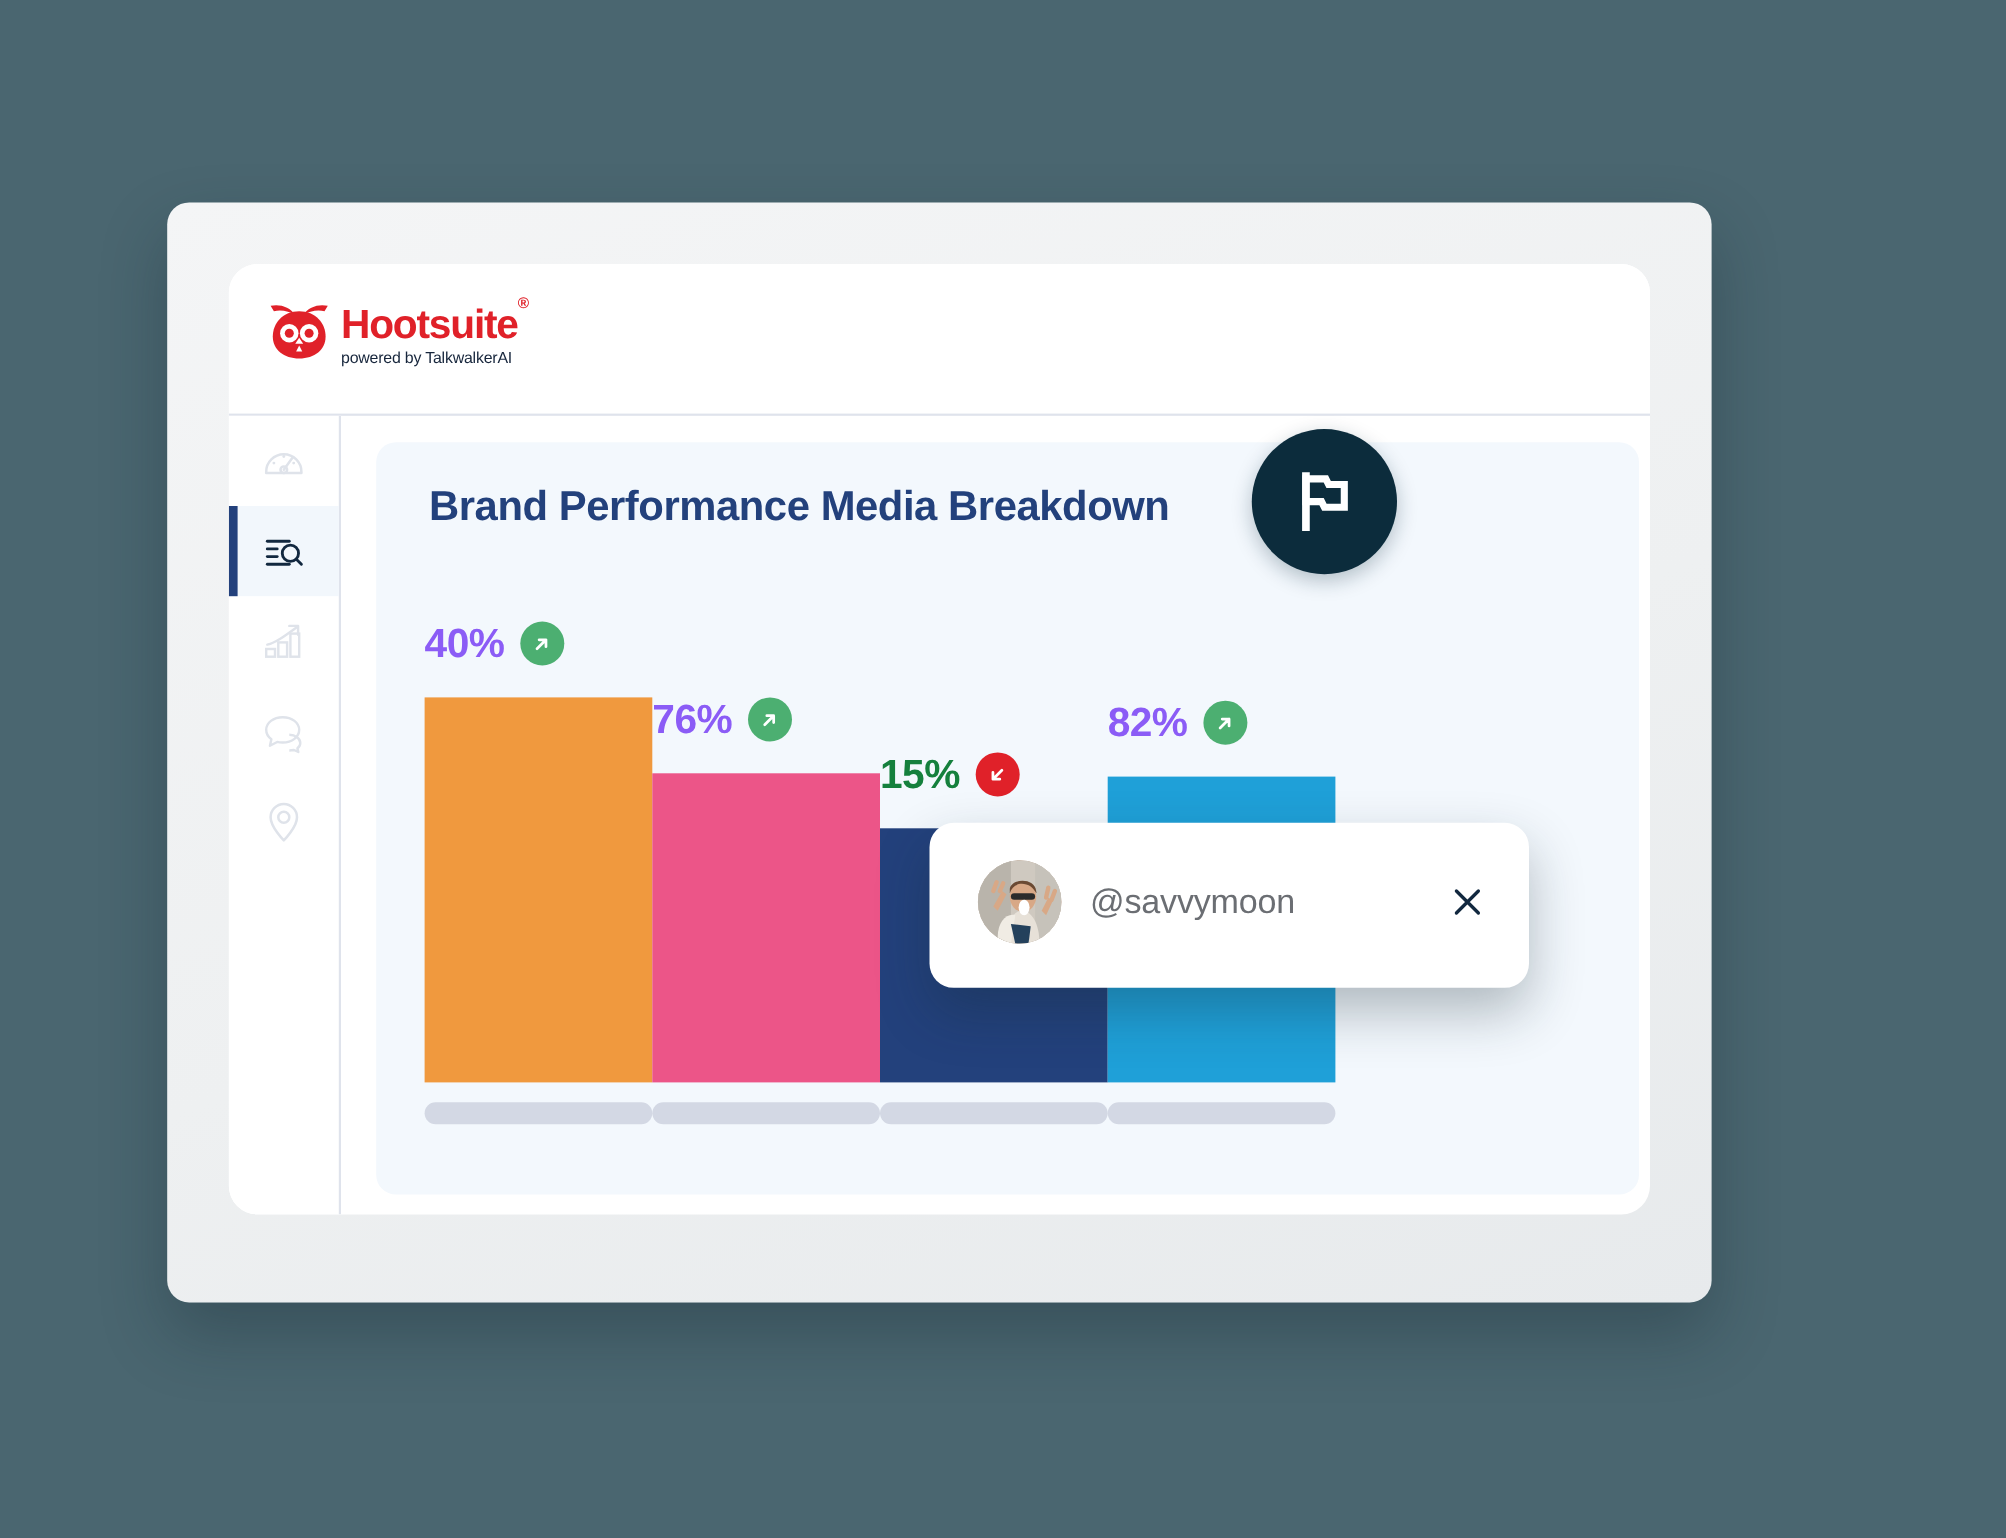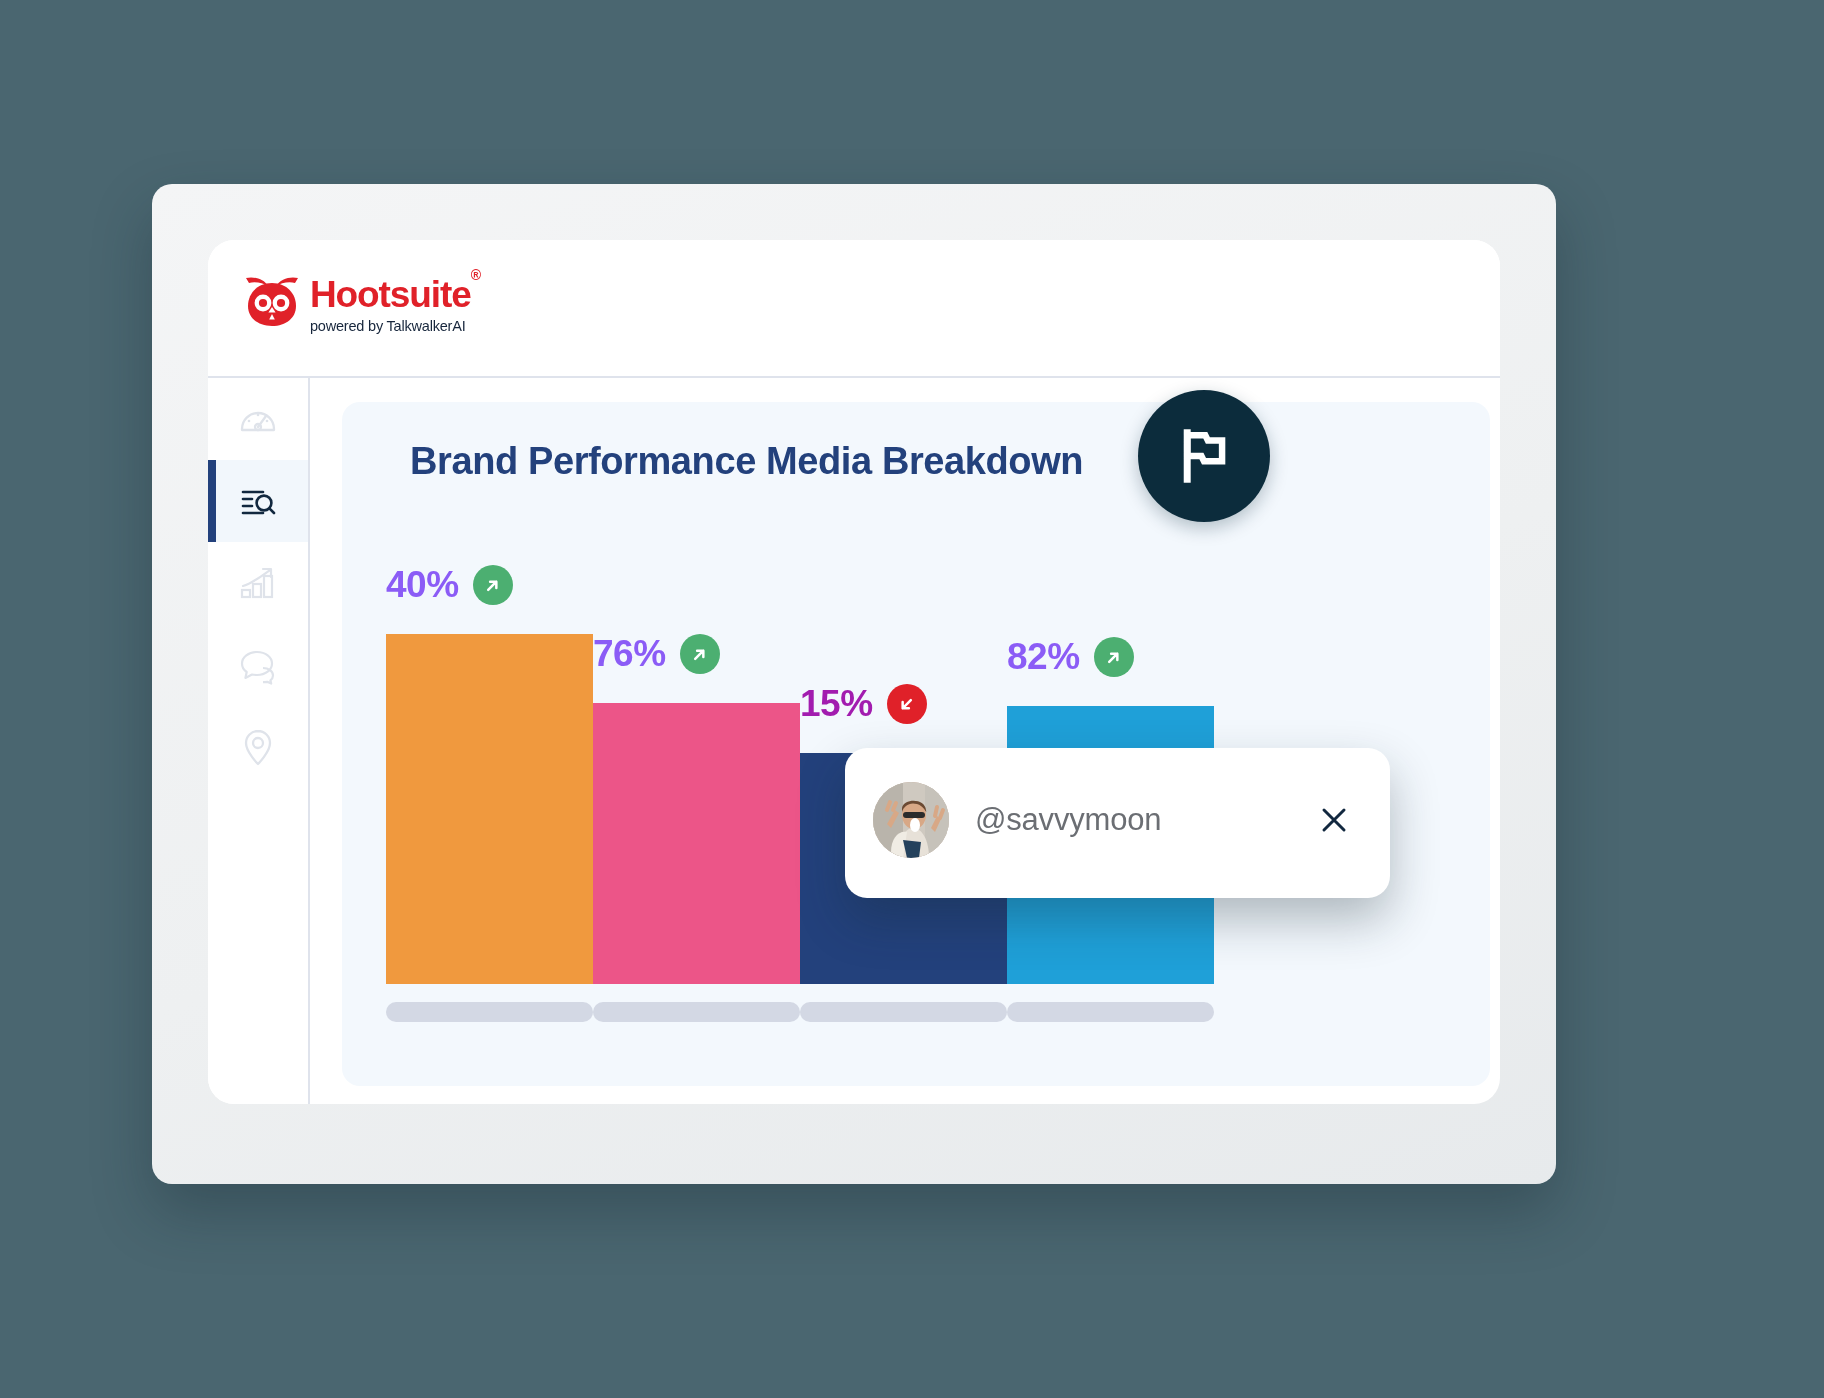--- a/index.html
+++ b/index.html
@@ -113,21 +113,20 @@
   }
   #chart-title {
     position: absolute;
     left: 48px;
     top: 38px;
     font-size: 38px;
     font-weight: bold;
     color: #23417c;
     letter-spacing: -0.4px;
     white-space: nowrap;
-    margin-left: 20px;
   }
 
   #plot-area {
     position: absolute;
     left: 44px;
     right: 0px;
     top: 118px;
     bottom: 0;
   }
   .bar-col {
@@ -150,21 +149,21 @@
   }
   .trend-badge {
     width: 40px; height: 40px;
     border-radius: 50%;
     display: flex; align-items: center; justify-content: center;
     flex: none;
   }
   .trend-badge svg { width: 23px; height: 23px; }
   .up .pct { color: #8b5cf6; }
   .up .trend-badge { background: #4caf71; }
-  .down .pct { color: #a21caf; }
+  .down .pct { color: #15803d; }
   .down .trend-badge { background: #e02129; }
 
   .bar-rect {
     position: absolute;
     left: 0;
     width: 100%;
     bottom: 102px;
   }
   .bar-skeleton {
     position: absolute;
@@ -194,21 +193,21 @@
 
   
   #tweet-card {
     position: absolute;
     left: 845px;
     top: 748px;
     width: 545px;
     background: #ffffff;
     border-radius: 22px;
     box-shadow: 0 22px 48px rgba(20,40,50,0.30);
-    padding: 34px 36px 40px 28px;
+    padding: 34px 36px 40px 44px;
     box-sizing: border-box;
   }
   #tweet-head {
     display: flex;
     align-items: center;
   }
   #avatar {
     width: 76px; height: 76px;
     border-radius: 50%;
     flex: none;

